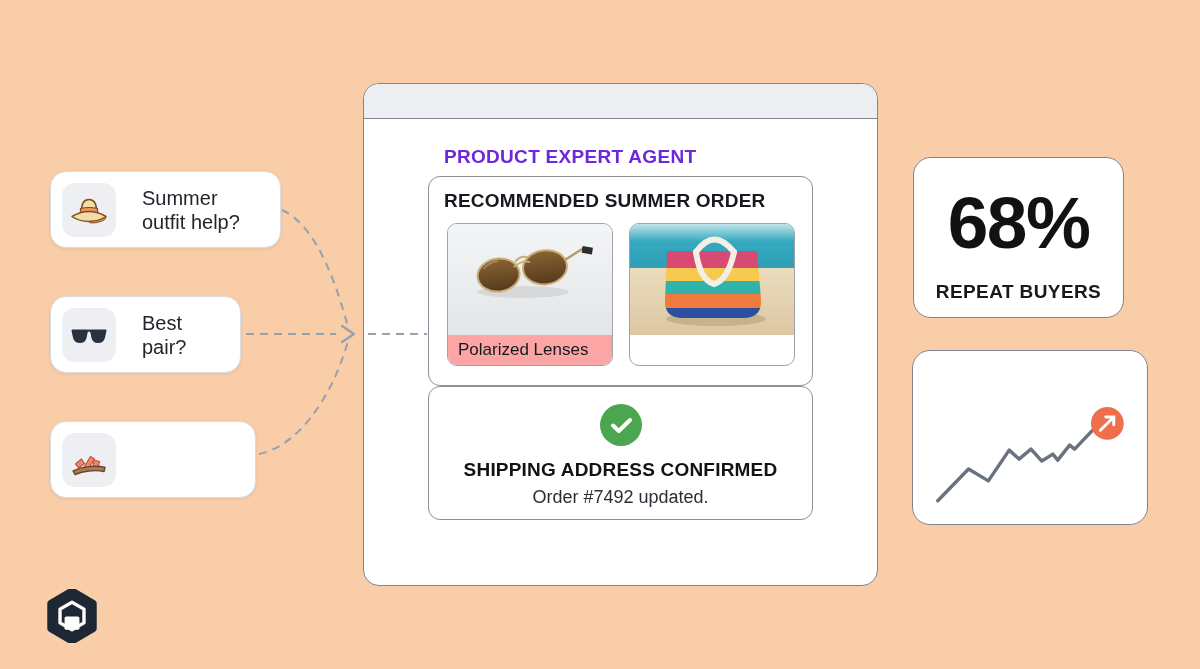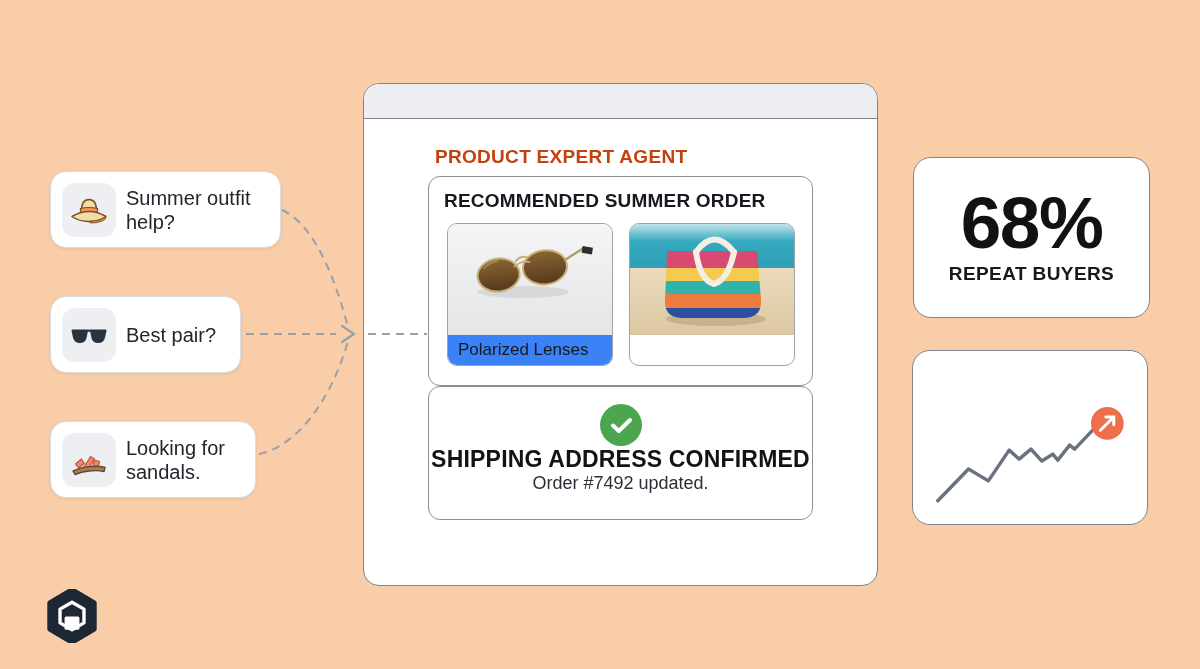--- a/index.html
+++ b/index.html
@@ -4,59 +4,59 @@
 <style>
   html,body{margin:0;padding:0;}
   body{font-family:"Liberation Sans","DejaVu Sans",sans-serif;}
   .canvas{position:relative;width:1200px;height:669px;background:#F9CDA7;overflow:hidden;}
 
   
   .connectors{position:absolute;inset:0;z-index:6;pointer-events:none;}
 
   
   .bubble{position:absolute;z-index:3;background:#fff;border:1.5px solid #D9DCE0;border-radius:16px;
-          display:flex;align-items:center;gap:10px;padding:11px 14px 11px 11px;box-sizing:border-box;
+          display:flex;align-items:center;gap:26px;padding:11px 14px 11px 11px;box-sizing:border-box;
           box-shadow:0 1px 3px rgba(80,50,20,.10);}
   .bubble-icon{width:54px;height:54px;border-radius:13px;background:#EDEFF3;display:flex;
                align-items:center;justify-content:center;flex:none;}
   .bubble-text{font-size:20px;color:#22262C;line-height:1.2;}
   .b1{left:50px;top:171px;width:231px;height:77px;}
   .b2{left:50px;top:296px;width:191px;height:77px;}
   .b3{left:50px;top:421px;width:206px;height:77px;}
 
   
   .window{position:absolute;z-index:3;left:363px;top:83px;width:515px;height:503px;background:#fff;
           border:1.5px solid #7E8590;border-radius:16px;box-sizing:border-box;overflow:hidden;}
   .window-header{height:34px;background:#ECEEF2;border-bottom:1.5px solid #7E8590;
                  border-radius:14px 14px 0 0;}
   .window-body{padding:27px 64px 0 64px;}
   .agent-title{font-size:19px;font-weight:bold;letter-spacing:.3px;}
-  .product-agent-title{color:#c2410c;margin:0 0 8px 7px;}
+  .product-agent-title{color:#6d28d9;margin:0 0 8px 16px;}
   .order-agent-title{color:#4C8160;margin:20px 0 9px 1px;}
   .rec-box{border:1.5px solid #8A919B;border-radius:12px;height:210px;box-sizing:border-box;
            padding:13px 15px;}
   .rec-title{font-size:19px;font-weight:bold;color:#16191D;letter-spacing:.2px;}
   .product-row{display:flex;gap:16px;margin-top:11px;margin-left:3px;}
   .product-card{width:164px;border:1.2px solid #9CA3AC;border-radius:10px;overflow:hidden;background:#fff;}
   .product-img{display:block;width:100%;height:111px;}
-  .product-label{height:30px;line-height:30px;padding-left:10px;font-size:17px;color:#16191D;background:#3b82f6;
+  .product-label{height:30px;line-height:30px;padding-left:10px;font-size:17px;color:#16191D;background:#fca5a5;
                  white-space:nowrap;}
   .confirm-box{border:1.5px solid #8A919B;border-radius:12px;height:134px;box-sizing:border-box;
                text-align:center;padding-top:17px;}
   .check-circle{width:42px;height:42px;border-radius:50%;background:#4BA64F;margin:0 auto;
                 display:flex;align-items:center;justify-content:center;}
-  .confirm-title{font-size:23px;font-weight:bold;color:#111316;letter-spacing:.2px;}
-  .confirm-sub{font-size:18px;color:#2B2F35;}
+  .confirm-title{font-size:19px;font-weight:bold;color:#111316;letter-spacing:.2px;margin-top:13px;}
+  .confirm-sub{font-size:18px;color:#2B2F35;margin-top:6px;}
 
   
   .stat-card{position:absolute;z-index:3;background:#fff;border:1.5px solid #7E8590;border-radius:18px;
              box-sizing:border-box;text-align:center;}
-  .stat-a{left:913px;top:157px;width:237px;height:161px;padding-top:28px;}
+  .stat-a{left:913px;top:157px;width:211px;height:161px;padding-top:28px;}
   .stat-value{font-size:73px;font-weight:bold;line-height:1;letter-spacing:-1.5px;color:#101214;}
-  .stat-label{font-size:19px;font-weight:bold;letter-spacing:.4px;color:#16191D;margin-top:4px;}
+  .stat-label{font-size:19px;font-weight:bold;letter-spacing:.4px;color:#16191D;margin-top:22px;}
   .stat-b{left:912px;top:350px;width:236px;height:175px;}
   .stat-b-title{font-size:20px;font-weight:bold;color:#16191D;letter-spacing:.2px;margin-top:21px;
                 position:relative;z-index:2;}
   .sparkline{position:absolute;inset:0;z-index:1;}
   .sparkline polyline{fill:none;stroke:#6A7280;stroke-width:3.5;stroke-linejoin:round;stroke-linecap:round;}
 
   
   .logo{position:absolute;left:46px;top:589px;z-index:3;}
 </style>
 </head>
@@ -99,21 +99,20 @@
 
   <div class="bubble b3">
     <span class="bubble-icon">
       <svg width="40" height="40" viewBox="0 0 40 40">
         <path d="M6.5 24 L12.5 19 L15.5 23.5 L9.5 28 Z" fill="#F4846A" stroke="#BD5740" stroke-width="1.2" stroke-linejoin="round"></path>
         <path d="M15 27 L21.5 16.5 L25.5 19 L19.5 29 Z" fill="#F4846A" stroke="#BD5740" stroke-width="1.2" stroke-linejoin="round"></path>
         <path d="M25 20 L30.5 21.5 L28.5 29.5 L24 28 Z" fill="#F4846A" stroke="#BD5740" stroke-width="1.2" stroke-linejoin="round"></path>
         <path d="M4 31 C13 26.5 27 25 36 27.5 L35 31.5 C26 29.5 14 31 6 34.5 Z" fill="#A87E57" stroke="#69452A" stroke-width="1.4" stroke-linejoin="round"></path>
       </svg>
     </span>
-    <span class="bubble-text">Looking for sandals.</span>
   </div>
 
   <div class="window">
     <div class="window-header"></div>
     <div class="window-body">
 
       <div class="agent-title product-agent-title">PRODUCT EXPERT AGENT</div>
 
       <div class="rec-box">
         <div class="rec-title">RECOMMENDED SUMMER ORDER</div>

